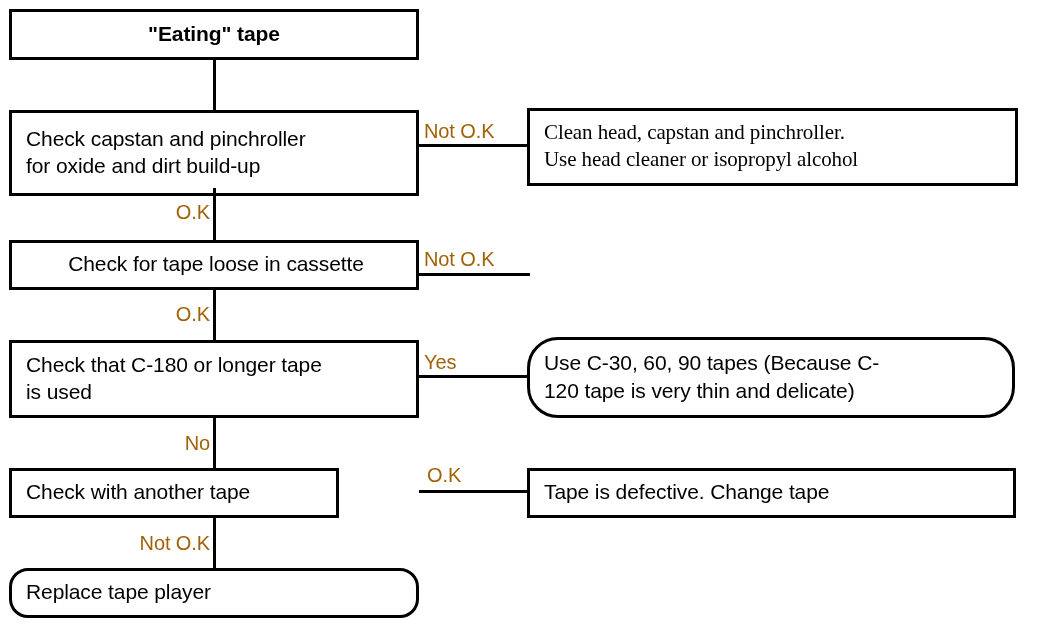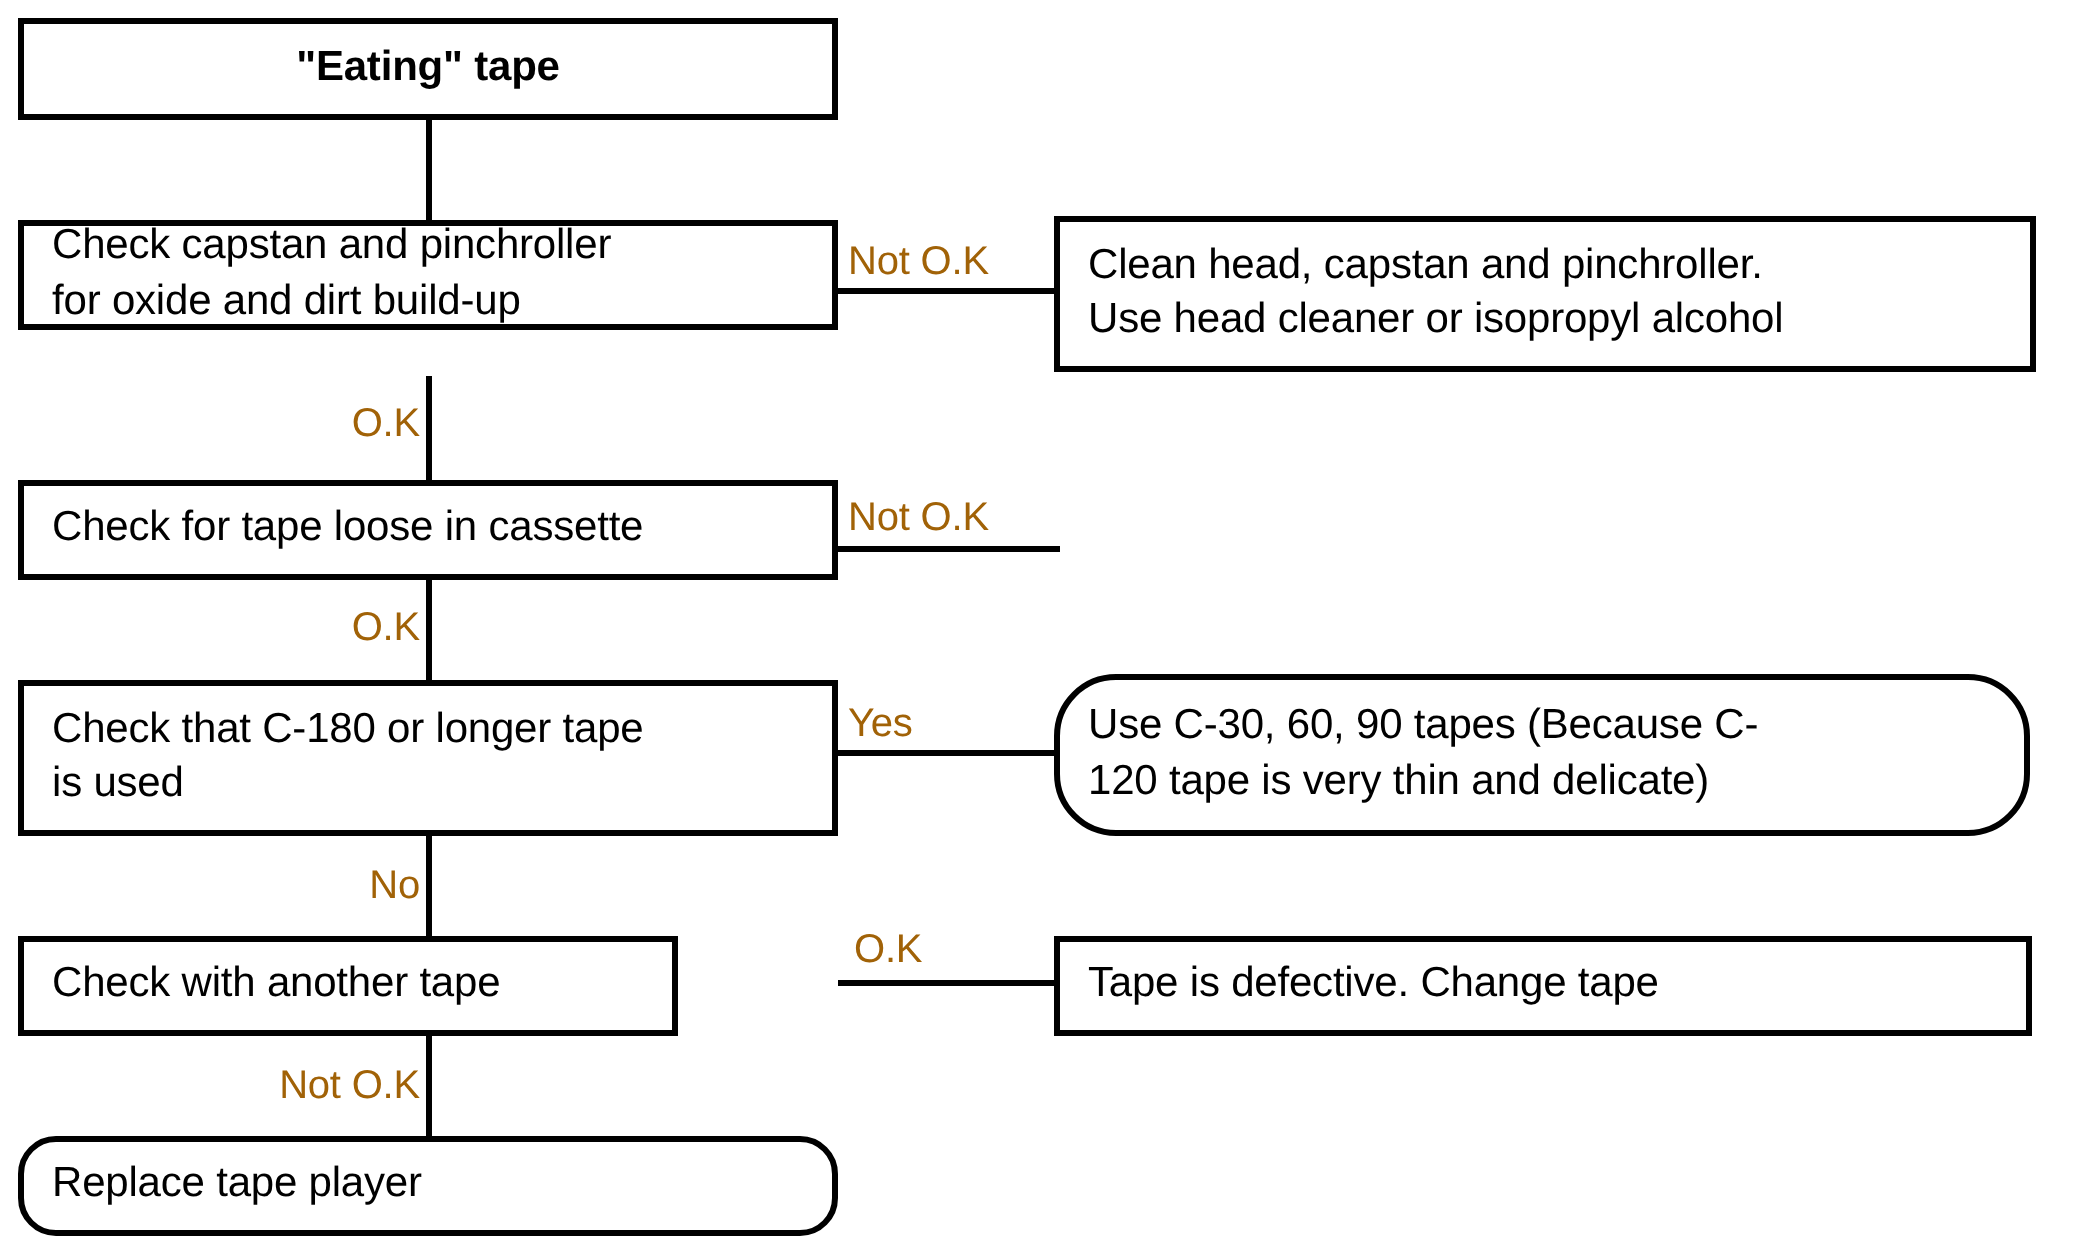--- a/index.html
+++ b/index.html
@@ -69,37 +69,37 @@
 <body>
 
 <div id="flowchart">
 
   <div class="node centered" style="left:9px; top:9px; width:410px; height:51px;">
     <span class="txt">"Eating" tape</span>
   </div>
 
   <div class="vline" style="left:213px; top:59px; height:52px;"></div>
 
-  <div class="node" style="left:9px; top:110px; width:410px; height:55px;">
+  <div class="node" style="left:9px; top:110px; width:410px; height:86px;">
     <span class="txt">Check capstan and pinchroller
 for oxide and dirt build-up</span>
   </div>
 
   <div class="hline" style="left:419px; top:144px; width:111px;"></div>
   <div class="edge-label" style="left:424px; top:121px;">Not O.K</div>
 
-  <div class="node" style="left:527px; top:108px; width:491px; height:78px;">
+  <div class="node" style="left:527px; top:108px; width:491px; height:78px;font-family:Liberation Serif, serif;">
     <span class="txt">Clean head, capstan and pinchroller.
 Use head cleaner or isopropyl alcohol</span>
   </div>
 
   <div class="vline" style="left:213px; top:188px; height:54px;"></div>
   <div class="edge-label right-align" style="left:130px; top:202px; width:80px;">O.K</div>
 
-  <div class="node" style="left:9px; top:240px; width:410px; height:50px;">
+  <div class="node" style="left:9px; top:240px; width:410px; height:50px;align-items:center;">
     <span class="txt">Check for tape loose in cassette</span>
   </div>
 
   <div class="hline" style="left:419px; top:273px; width:111px;"></div>
   <div class="edge-label" style="left:424px; top:249px;">Not O.K</div>
 
 
   <div class="vline" style="left:213px; top:290px; height:52px;"></div>
   <div class="edge-label right-align" style="left:130px; top:304px; width:80px;">O.K</div>
 

